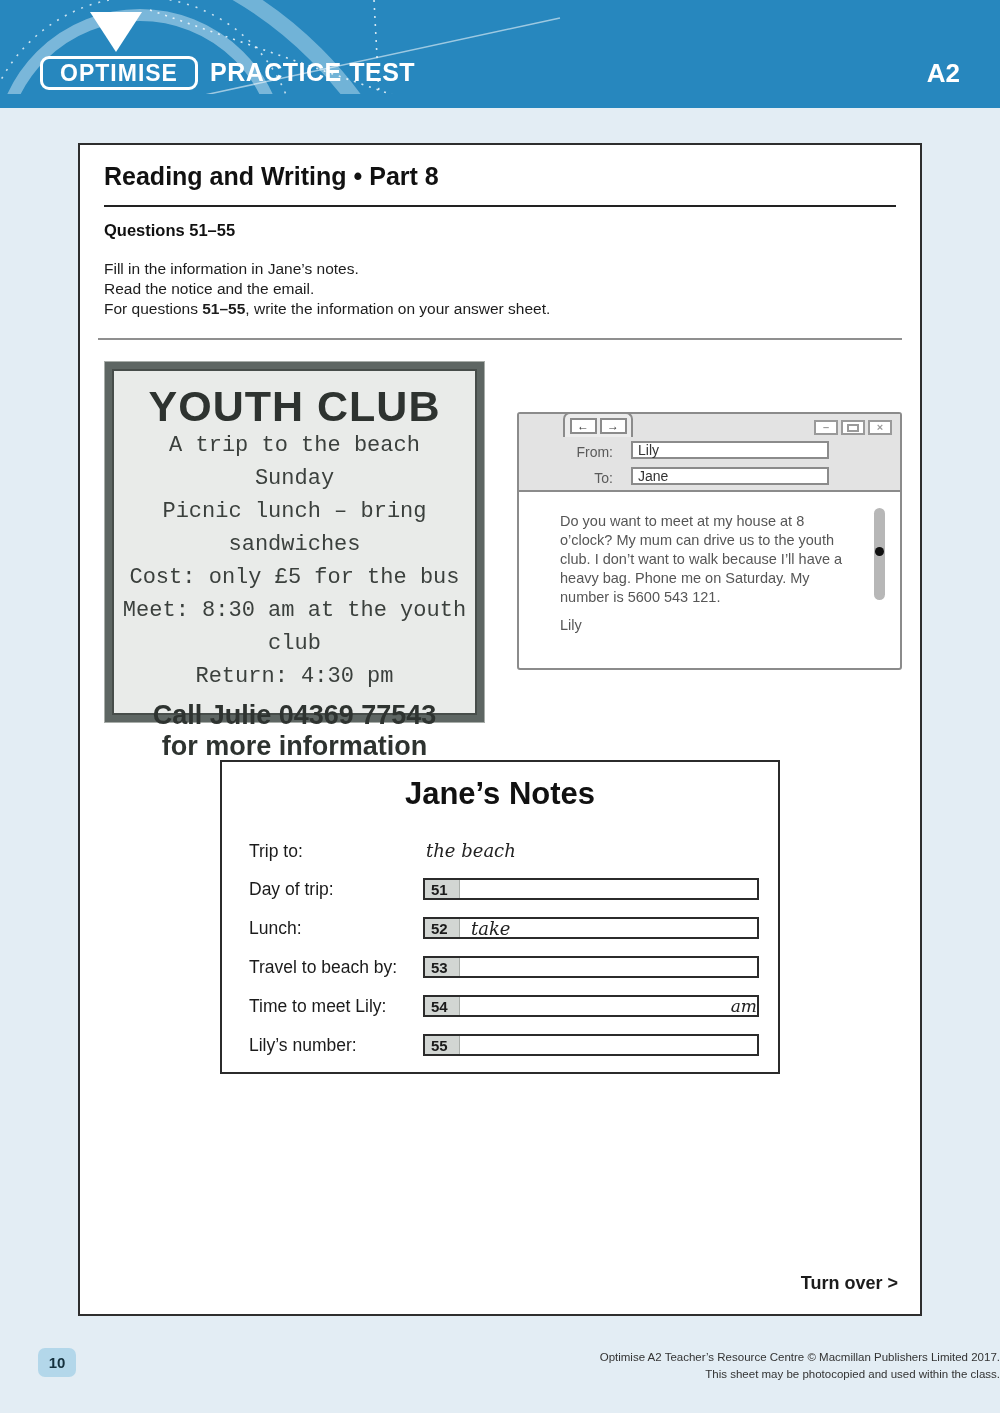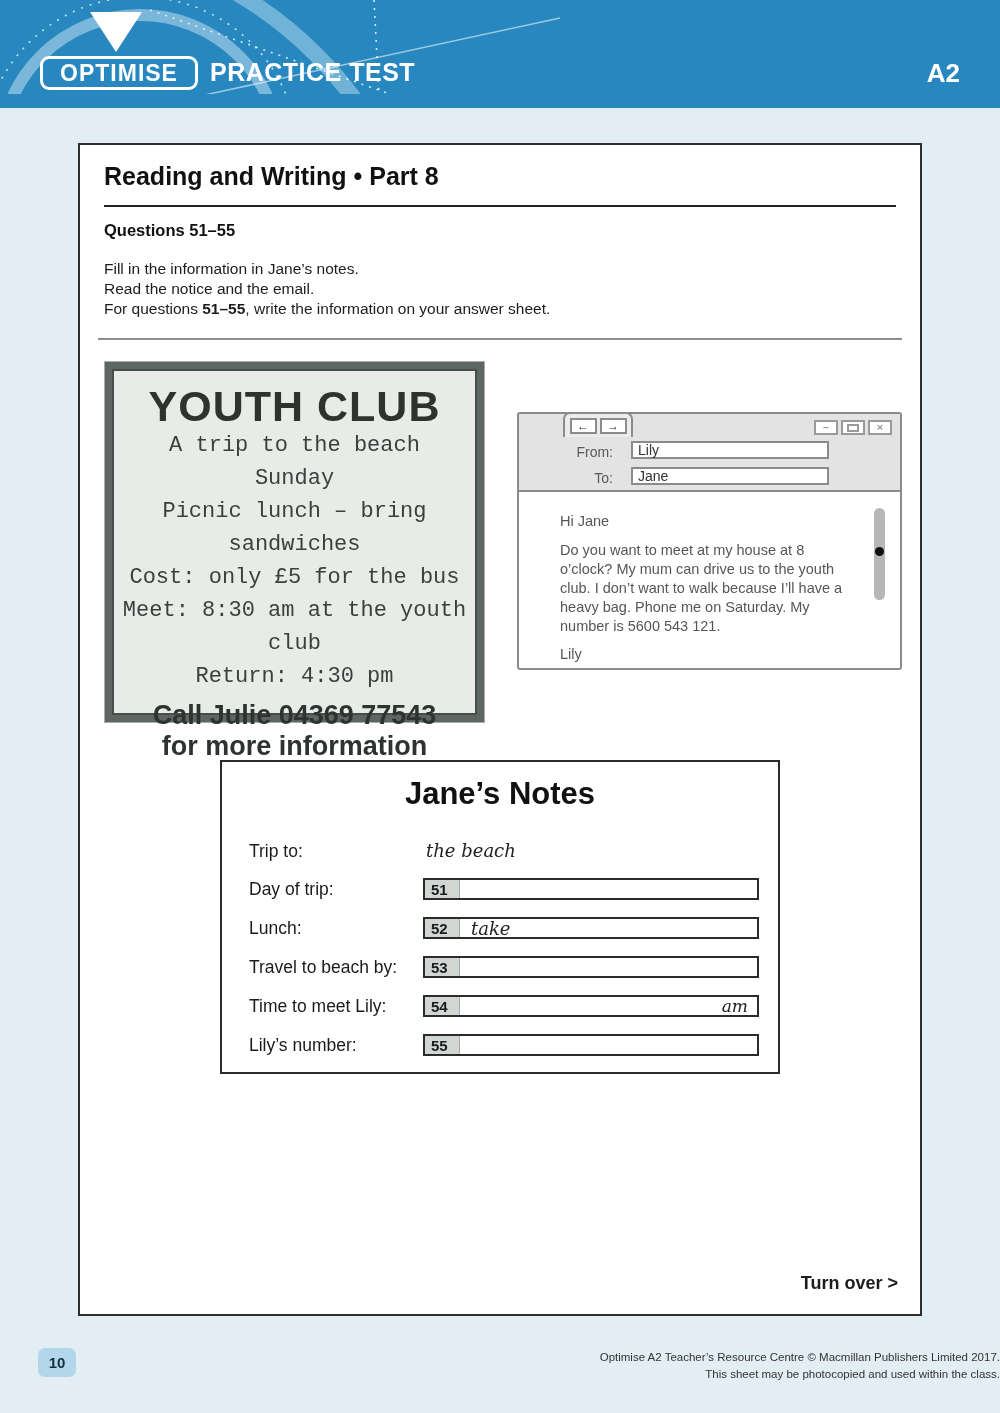--- a/index.html
+++ b/index.html
@@ -61,21 +61,21 @@
   .note-row{position:absolute;left:0;right:0;height:22px;}
   .r0{top:78px;} .r1{top:116px;} .r2{top:155px;} .r3{top:194px;} .r4{top:233px;} .r5{top:272px;}
   .note-label{position:absolute;left:27px;top:0;line-height:22px;font-size:17.5px;color:#1b1b1b;}
   .script{font-family:"DejaVu Serif",serif;font-style:italic;}
   .free-answer{position:absolute;left:204px;top:0;line-height:22px;font-size:18px;color:#222;}
   .note-field{position:absolute;left:201px;top:0;width:336px;height:22px;border:2px solid #2b2b2b;background:#fff;
               display:flex;align-items:center;}
   .num-tab{width:35px;height:100%;background:#d2d6d3;border-right:1px solid #a9aeaa;color:#1b1b1b;
            font-weight:bold;font-size:15px;display:flex;align-items:center;padding-left:6px;}
   .field-text{padding-left:11px;font-size:18px;color:#222;}
-  .field-suffix{margin-left:auto;padding-right:9px;font-size:17px;color:#222;}
+  .field-suffix{margin-left:auto;padding-right:0;font-size:17px;color:#222;}
 
   .turn-over{position:absolute;right:22px;top:1128px;font-size:18px;font-weight:bold;color:#1c1c1c;}
 
   
   .page-num{position:absolute;left:38px;top:1348px;width:38px;height:29px;background:#b3d7ea;border-radius:7px;
             display:flex;align-items:center;justify-content:center;font-size:15px;font-weight:bold;color:#14303d;}
   .copyright{position:absolute;left:8px;right:0;top:1349px;text-align:right;font-size:11.5px;line-height:17px;color:#333;}
 </style>
 </head>
 <body>
@@ -147,21 +147,20 @@
         <div class="win-btn">
             <span>×</span>
           </div>
       </div>
       <div class="addr-label from-label">From:</div>
       <div class="addr-input from-input">Lily</div>
       <div class="addr-label to-label">To:</div>
       <div class="addr-input to-input">Jane</div>
     </div>
     <div class="email-body">
-      <div class="email-greeting">Hi Jane</div>
       <div>Do you want to meet at my house at 8 o’clock? My mum can drive us to the youth club. I don’t want to walk because I’ll have a heavy bag. Phone me on Saturday. My number is 5600 543 121.</div>
       <div class="email-sign">Lily</div>
     </div>
     <div class="scrollbar"></div>
     <div class="scroll-dot"></div>
   </div>
 
   <div class="notes">
     <div class="notes-title">Jane’s Notes</div>
 

